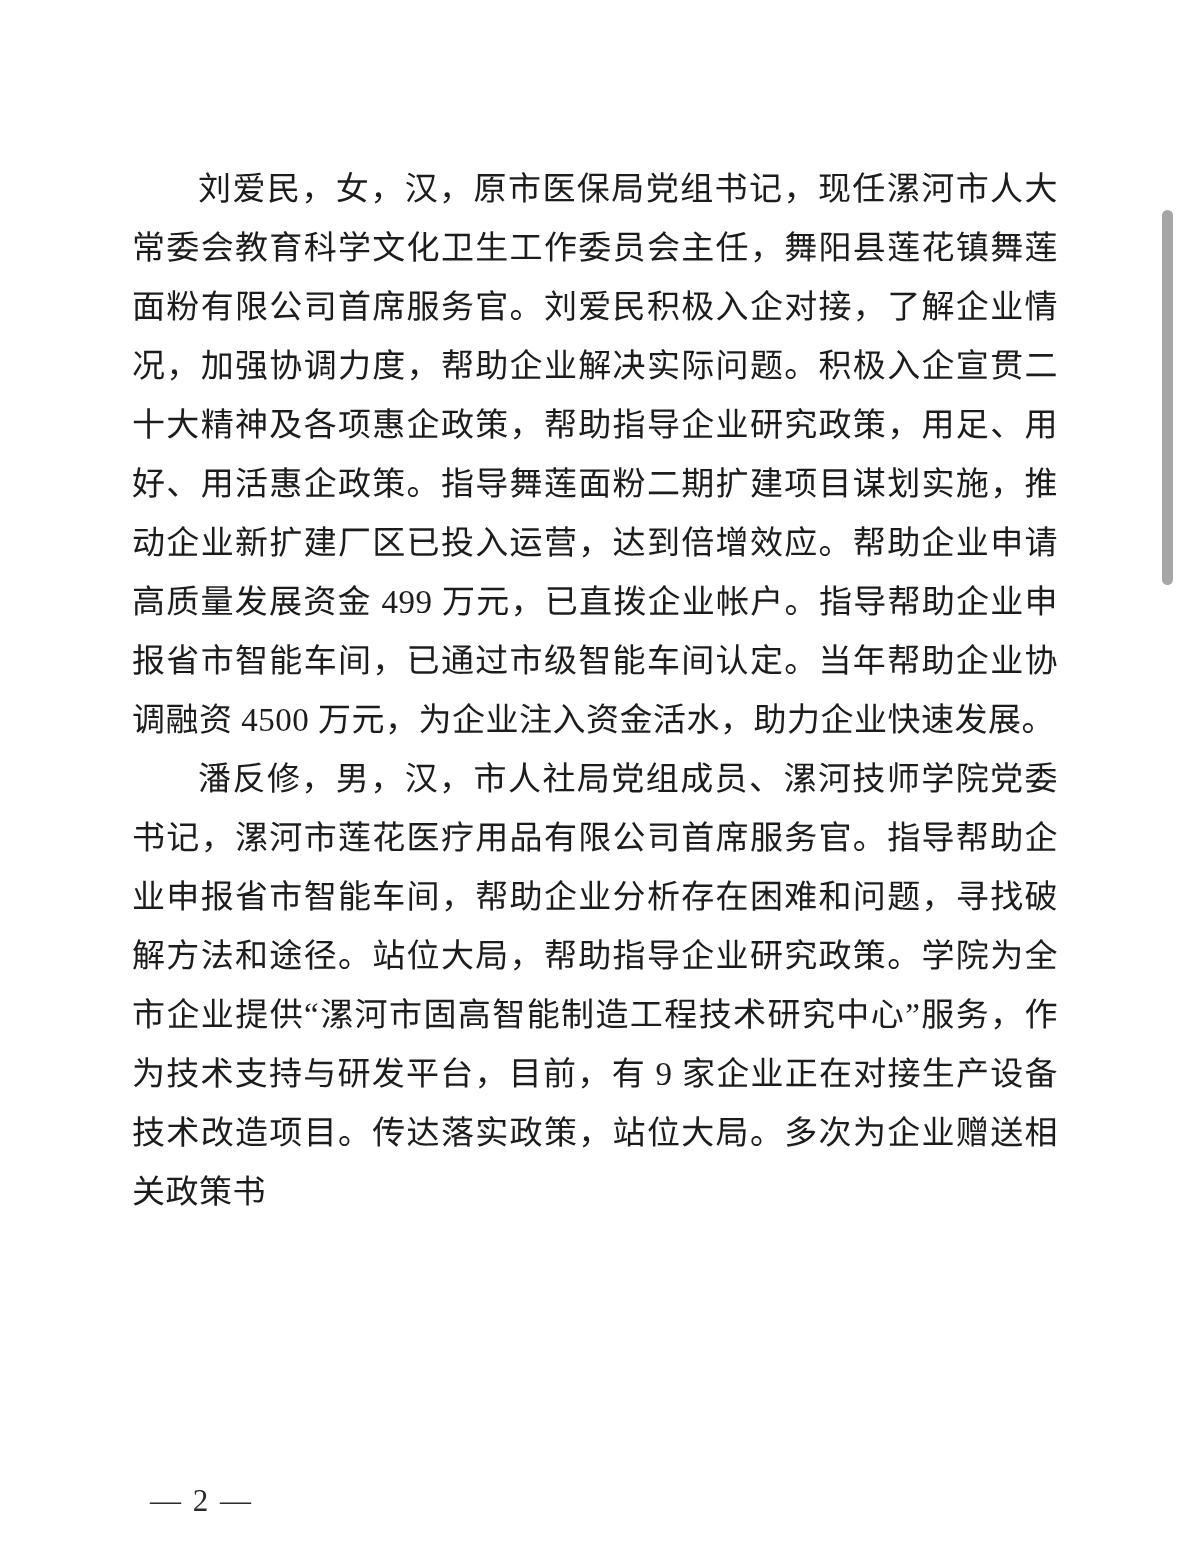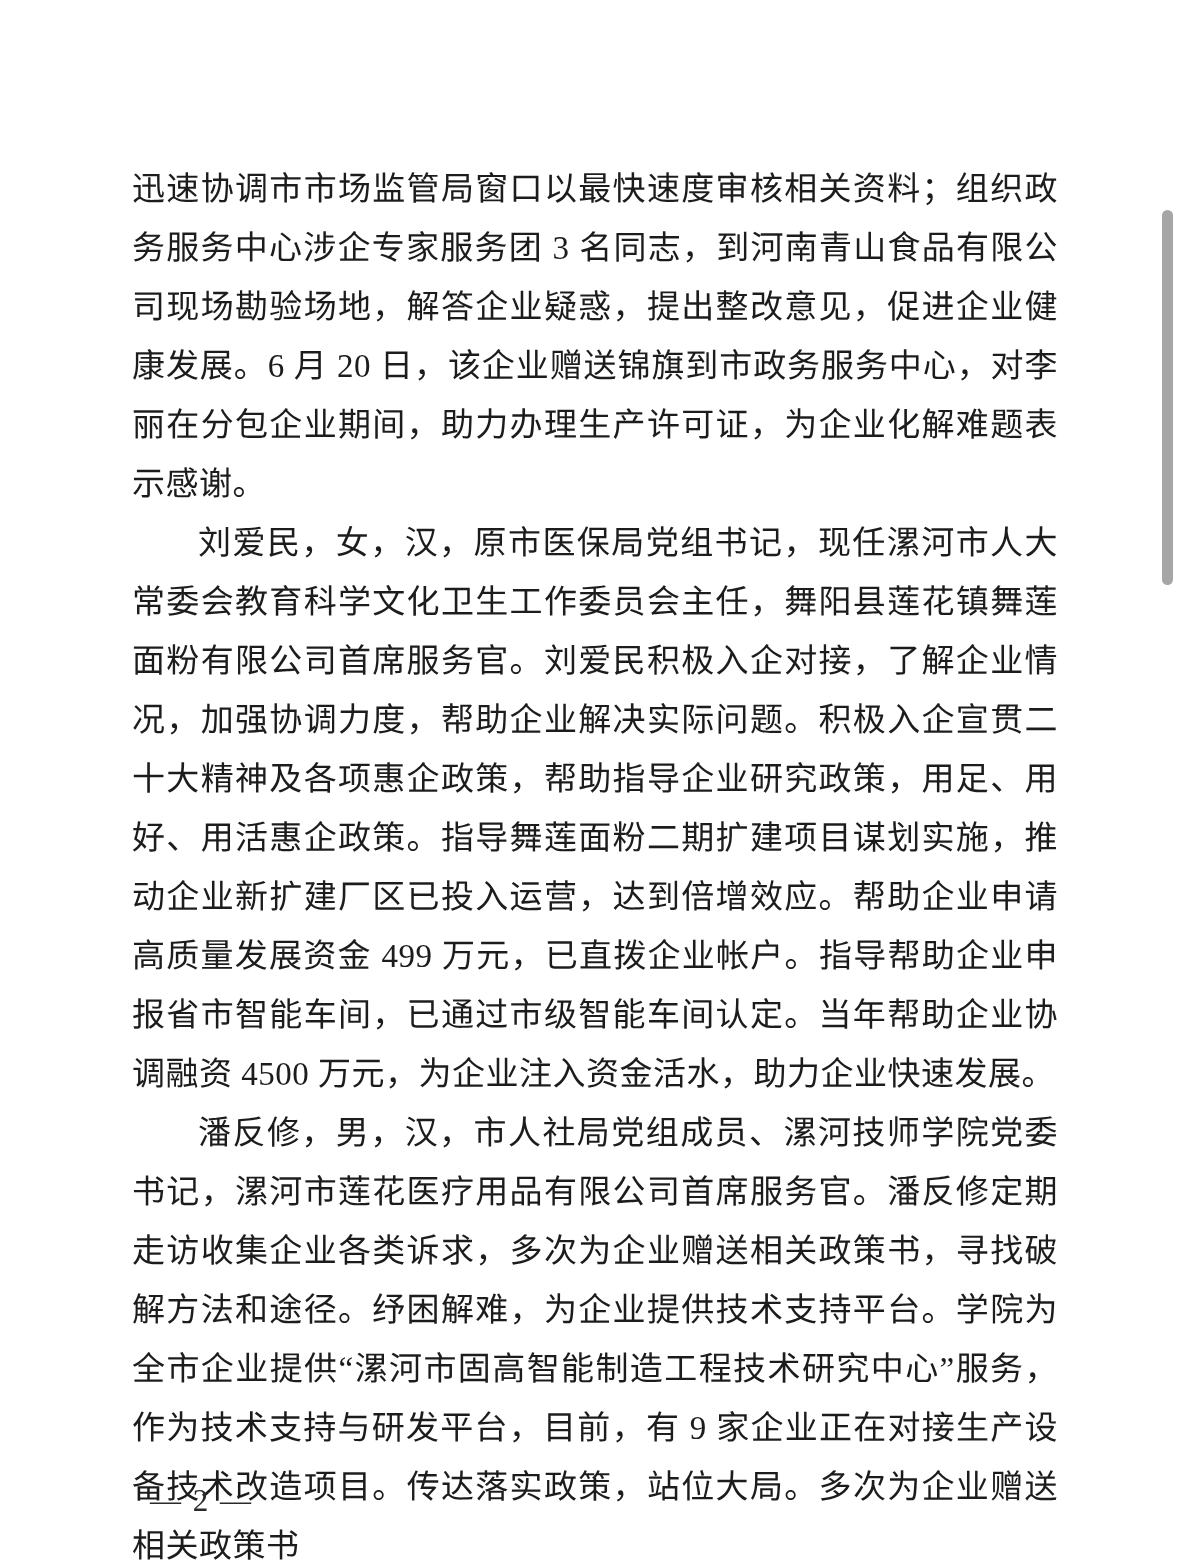--- a/index.html
+++ b/index.html
@@ -66,23 +66,22 @@
     border-radius: 6px;
     background: #a6a6a6;
   }
 </style>
 </head>
 <body style="background: rgb(255, 255, 255);">
 
 <div class="viewer">
 
   <div class="doc-body" style="color: rgb(28, 28, 28);">
-      <p><span>迅速协调市市场监管局窗口以最快速度审核相关资料；组织政务服务中心涉企专家服务团 3 名同志，到河南青山食品有限公司现场勘验场地，解答企业疑惑，提出整改意见，促进企业健康发展。6 月 20 日，该企业赠送锦旗到市政务服务中心，对李丽在分包企业期间，助力办理生产许可证，为企业化解难题表示感谢。</span></p>
       <p class="indent"><b>刘爱民</b><span>，女，汉，原市医保局党组书记，现任漯河市人大常委会教育科学文化卫生工作委员会主任，舞阳县莲花镇舞莲面粉有限公司首席服务官。刘爱民积极入企对接，了解企业情况，加强协调力度，帮助企业解决实际问题。积极入企宣贯二十大精神及各项惠企政策，帮助指导企业研究政策，用足、用好、用活惠企政策。指导舞莲面粉二期扩建项目谋划实施，推动企业新扩建厂区已投入运营，达到倍增效应。帮助企业申请高质量发展资金 499 万元，已直拨企业帐户。指导帮助企业申报省市智能车间，已通过市级智能车间认定。当年帮助企业协调融资 4500 万元，为企业注入资金活水，助力企业快速发展。</span></p>
-      <p class="indent"><b>潘反修</b><span>，男，汉，市人社局党组成员、漯河技师学院党委书记，漯河市莲花医疗用品有限公司首席服务官。潘反修定期走访收集企业各类诉求，多次为企业赠送相关政策书，寻找破解方法和途径。</span><b>纾困解难，为企业提供技术支持平台。</b><span>学院为全市企业提供“漯河市固高智能制造工程技术研究中心”服务，作为技术支持与研发平台，目前，有 9 家企业正在对接生产设备技术改造项目。</span><b>传达落实政策，站位大局。</b><span>多次为企业赠送相关政策书</span></p>
+      <p class="indent"><b>潘反修</b><span>，男，汉，市人社局党组成员、漯河技师学院党委书记，漯河市莲花医疗用品有限公司首席服务官。指导帮助企业申报省市智能车间，帮助企业分析存在困难和问题，寻找破解方法和途径。</span><b>站位大局，帮助指导企业研究政策。</b><span>学院为全市企业提供“漯河市固高智能制造工程技术研究中心”服务，作为技术支持与研发平台，目前，有 9 家企业正在对接生产设备技术改造项目。</span><b>传达落实政策，站位大局。</b><span>多次为企业赠送相关政策书</span></p>
     </div>
 
   <div class="page-number">— 2 —</div>
 
   <div class="scrollbar-track">
     <div class="scrollbar-thumb" style="background: rgb(166, 166, 166);"></div>
   </div>
 
 </div>
 

